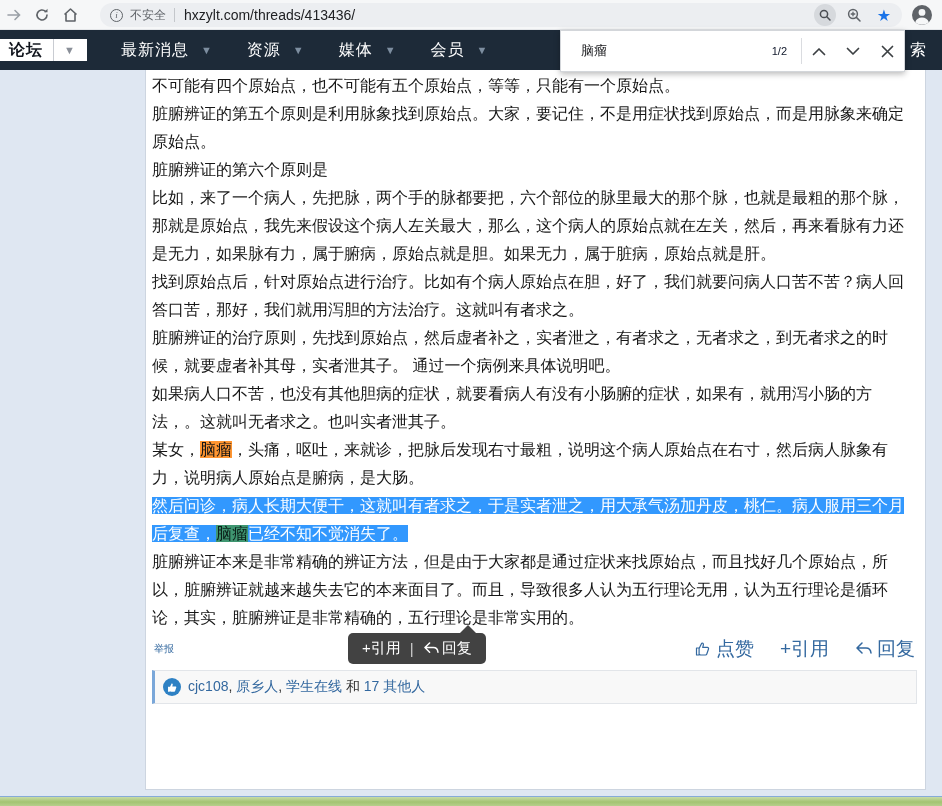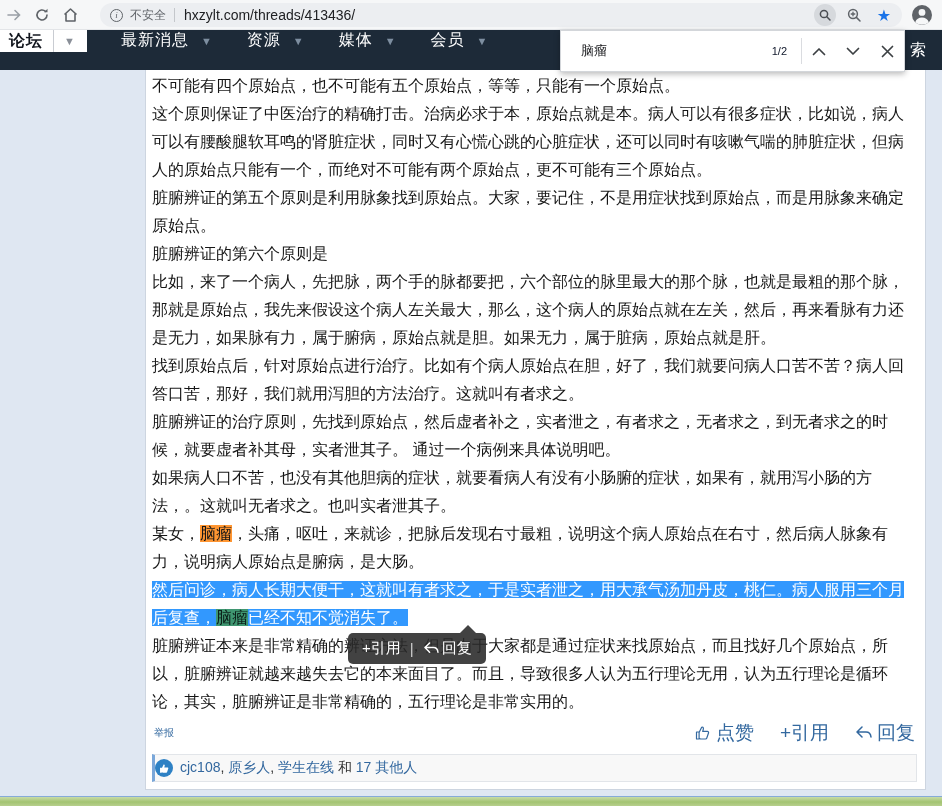--- a/index.html
+++ b/index.html
@@ -15,21 +15,21 @@
   .info-circle { width:13px; height:13px; border:1.5px solid #5f6368; border-radius:50%; color:#5f6368; font-size:9px; line-height:10px; text-align:center; font-family:"Liberation Serif",serif; font-style:italic; flex:0 0 auto; }
   .security { color:#5f6368; font-size:12px; margin:0 8px 0 7px; }
   .ob-divider { width:1px; height:14px; background:#c4c7cb; margin-right:9px; }
   .url { color:#202124; font-size:14px; flex:1 1 auto; white-space:nowrap; overflow:hidden; }
   .ob-icon { width:24px; height:24px; display:flex; align-items:center; justify-content:center; flex:0 0 auto; margin-left:6px; }
   .find-chip { background:#d6d9dd; border-radius:50%; width:22px; height:22px; }
   .star { color:#1a73e8; font-size:16px; }
   .profile { position:absolute; right:8px; top:3px; width:24px; height:24px; }
 
   
-  .navbar { position:absolute; left:0; top:30px; width:942px; height:40px; background:#1d2a38; display:flex; align-items:flex-start; }
+  .navbar { position:absolute; left:0; top:30px; width:942px; height:40px; background:#1d2a38; display:flex; align-items:center; }
   .tab-forum { background:#ffffff; display:flex; align-items:center; padding:0 0 0 9px; }
   .tab-forum .lbl { color:#10141c; font-size:16px; font-weight:bold; letter-spacing:1px; }
   .tab-forum .sep { width:1px; height:22px; background:#c9ccd2; margin:0 10px; }
   .tab-forum .arr { color:#8a8f98; font-size:11px; padding-right:12px; }
   .nav-item { display:flex; align-items:center; color:#ffffff; font-size:16px; margin-left:34px; letter-spacing:1px; }
   .nav-item .arr { color:#7d8ea0; font-size:11px; margin-left:12px; }
   .search-partial { position:absolute; right:16px; top:0; height:40px; display:flex; align-items:center; color:#ffffff; font-size:16px; }
 
   
   .findbar { position:absolute; left:560px; top:30px; width:345px; height:42px; background:#ffffff; border:1px solid #d3d6da; box-shadow:0 2px 6px rgba(0,0,0,.28); display:flex; align-items:center; z-index:60; }
@@ -44,21 +44,21 @@
   .post-body p { margin:0; }
   .hl-find    { background:#ff9632; color:#161616; }
   .hl-sel     { background:#3298fe; color:#ffffff; }
   .hl-selfind { background:#3f9671; color:#0c211a; }
 
   .post-footer { display:flex; justify-content:space-between; align-items:center; padding:4px 10px 0 8px; height:30px; }
   a.link { color:#33689f; text-decoration:none; font-size:10px; }
   .actions { display:flex; align-items:center; gap:26px; }
   .action { display:flex; align-items:center; gap:5px; color:#33689f; font-size:19px; }
 
-  .likes-box { margin:8px 8px 0 6px; background:#f8f8f8; border:1px solid #e2e5e9; border-left:3px solid #7aa7d9; height:28px; display:flex; align-items:center; padding-left:0; font-size:14px; color:#444; }
+  .likes-box { margin:8px 8px 0 6px; background:#f8f8f8; border:1px solid #e2e5e9; border-left:3px solid #7aa7d9; height:34px; display:flex; align-items:center; padding-left:8px; font-size:14px; color:#444; }
   .like-badge { width:18px; height:18px; border-radius:50%; background:#2e81c4; display:flex; align-items:center; justify-content:center; margin-right:7px; flex:0 0 auto; }
   .likes-text a.link { font-size:14px; }
   .likes-text .plain { color:#333; }
 
   
   .sel-tooltip { position:absolute; left:348px; top:633px; z-index:70; background:rgba(40,40,40,.88); border-radius:5px; color:#fff; display:flex; align-items:center; gap:9px; padding:5px 14px; font-size:15px; height:31px; }
   .sel-tooltip .tip-arrow { position:absolute; top:-8px; left:112px; width:0; height:0; border-left:8px solid transparent; border-right:8px solid transparent; border-bottom:8px solid rgba(40,40,40,.88); }
   .sel-tooltip .tsep { color:#cfcfcf; }
   .sel-tooltip .titem { display:flex; align-items:center; gap:3px; color:#fff; }
 
@@ -163,21 +163,20 @@
     <div class="find-btn">
       <svg width="13" height="13" viewBox="0 0 13 13">
           <path d="M1.5 1.5 11.5 11.5M11.5 1.5 1.5 11.5" stroke="#3c4043" stroke-width="1.7" stroke-linecap="round"></path>
         </svg>
     </div>
   </div>
 
   <div class="card">
     <div class="post-body" id="post-body">
         <p><span>不可能有四个原始点，也不可能有五个原始点，等等，只能有一个原始点。</span></p>
-        <p><span>这个原则保证了中医治疗的精确打击。治病必求于本，原始点就是本。病人可以有很多症状，比如说，病人可以有腰酸腿软耳鸣的肾脏症状，同时又有心慌心跳的心脏症状，还可以同时有咳嗽气喘的肺脏症状，但病人的原始点只能有一个，而绝对不可能有两个原始点，更不可能有三个原始点。</span></p>
         <p><span>脏腑辨证的第五个原则是利用脉象找到原始点。大家，要记住，不是用症状找到原始点，而是用脉象来确定原始点。</span></p>
         <p><span>脏腑辨证的第六个原则是</span></p>
         <p><span>比如，来了一个病人，先把脉，两个手的脉都要把，六个部位的脉里最大的那个脉，也就是最粗的那个脉，那就是原始点，我先来假设这个病人左关最大，那么，这个病人的原始点就在左关，然后，再来看脉有力还是无力，如果脉有力，属于腑病，原始点就是胆。如果无力，属于脏病，原始点就是肝。</span></p>
         <p><span>找到原始点后，针对原始点进行治疗。比如有个病人原始点在胆，好了，我们就要问病人口苦不苦？病人回答口苦，那好，我们就用泻胆的方法治疗。这就叫有者求之。</span></p>
         <p><span>脏腑辨证的治疗原则，先找到原始点，然后虚者补之，实者泄之，有者求之，无者求之，到无者求之的时候，就要虚者补其母，实者泄其子。 通过一个病例来具体说明吧。</span></p>
         <p><span>如果病人口不苦，也没有其他胆病的症状，就要看病人有没有小肠腑的症状，如果有，就用泻小肠的方法，。这就叫无者求之。也叫实者泄其子。</span></p>
         <p><span>某女，</span><span class="hl-find">脑瘤</span><span>，头痛，呕吐，来就诊，把脉后发现右寸最粗，说明这个病人原始点在右寸，然后病人脉象有力，说明病人原始点是腑病，是大肠。</span></p>
         <p><span class="hl-sel">然后问诊，病人长期大便干，这就叫有者求之，于是实者泄之，用大承气汤加丹皮，桃仁。病人服用三个月后复查，</span><span class="hl-selfind">脑瘤</span><span class="hl-sel">已经不知不觉消失了。</span></p>
         <p><span>脏腑辨证本来是非常精确的辨证方法，但是由于大家都是通过症状来找原始点，而且找好几个原始点，所以，脏腑辨证就越来越失去它的本来面目了。而且，导致很多人认为五行理论无用，认为五行理论是循环论，其实，脏腑辨证是非常精确的，五行理论是非常实用的。</span></p>
       </div>

